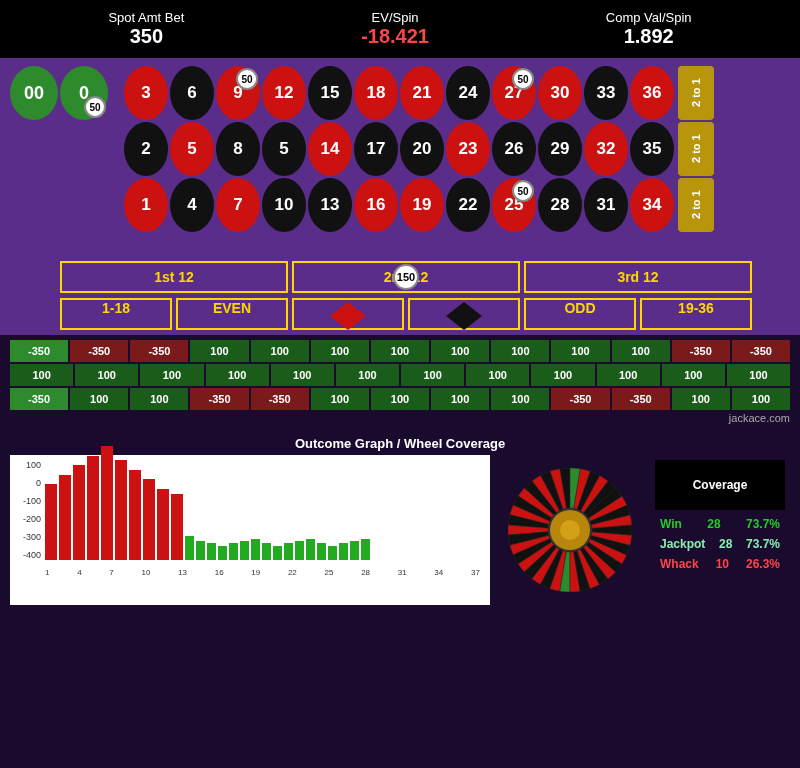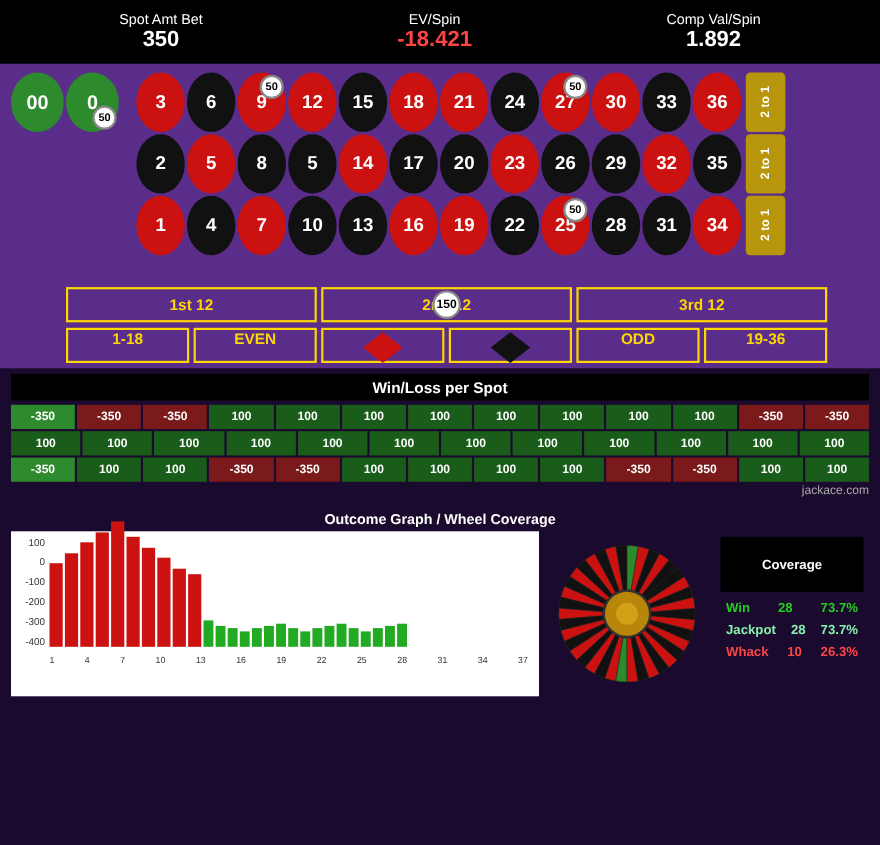--- a/index.html
+++ b/index.html
@@ -502,21 +502,20 @@
     <div class="outside-btn">
       <span>ODD</span>
     </div>
     <div class="outside-btn">
       <span>19-36</span>
     </div>
   </div>
 </div>
 
 <div id="winloss-section">
-  <div class="section-title-bar">Win/Loss per Spot</div>
   <div class="winloss-grid" id="winloss-grid">
   <div class="winloss-row">
         <div class="wl-cell green-cell">-350</div>
         <div class="wl-cell neg">-350</div>
         <div class="wl-cell neg">-350</div>
         <div class="wl-cell pos">100</div>
         <div class="wl-cell pos">100</div>
         <div class="wl-cell pos">100</div>
         <div class="wl-cell pos">100</div>
         <div class="wl-cell pos">100</div>

